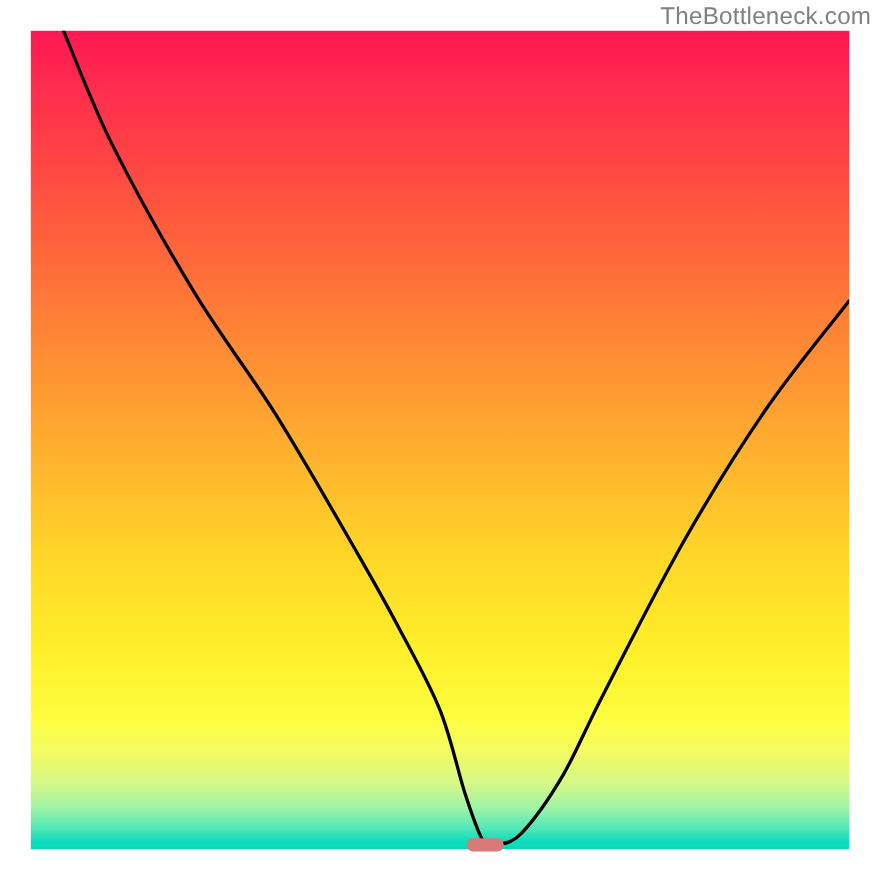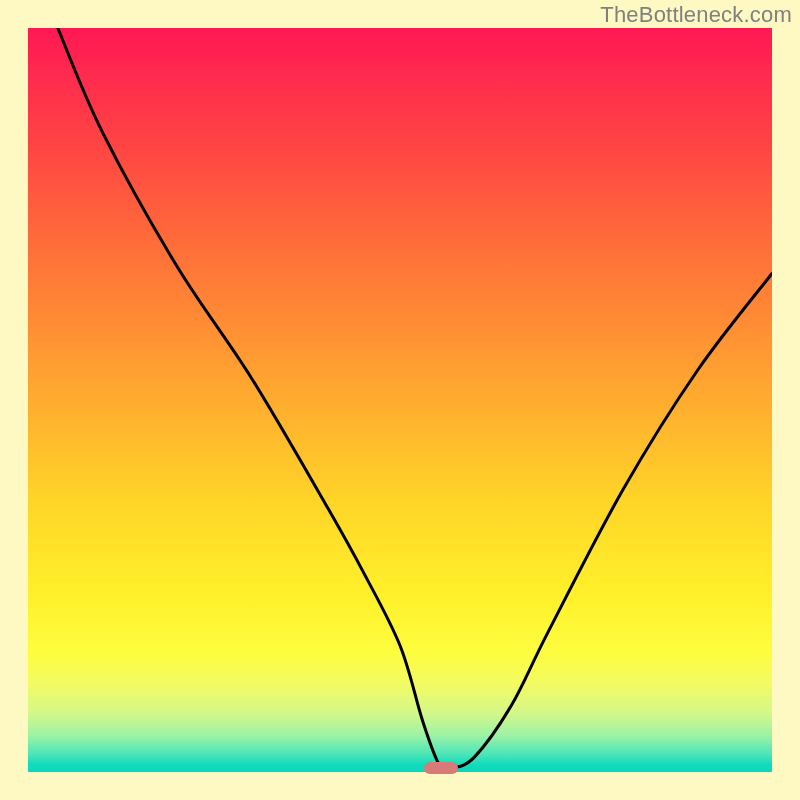--- a/index.html
+++ b/index.html
@@ -8,21 +8,21 @@
     width: 800px;
     height: 800px;
     background: #000;
     overflow: hidden;
     font-family: Arial, Helvetica, sans-serif;
   }
   .stage {
     position: relative;
     width: 800px;
     height: 800px;
-    background: #fef9c3;
+    background: #ffffff;
   }
   .watermark {
     position: absolute;
     top: 2px;
     right: 8px;
     color: #808080;
     font-size: 22px;
     font-weight: 400;
     letter-spacing: 0.2px;
     z-index: 30;

